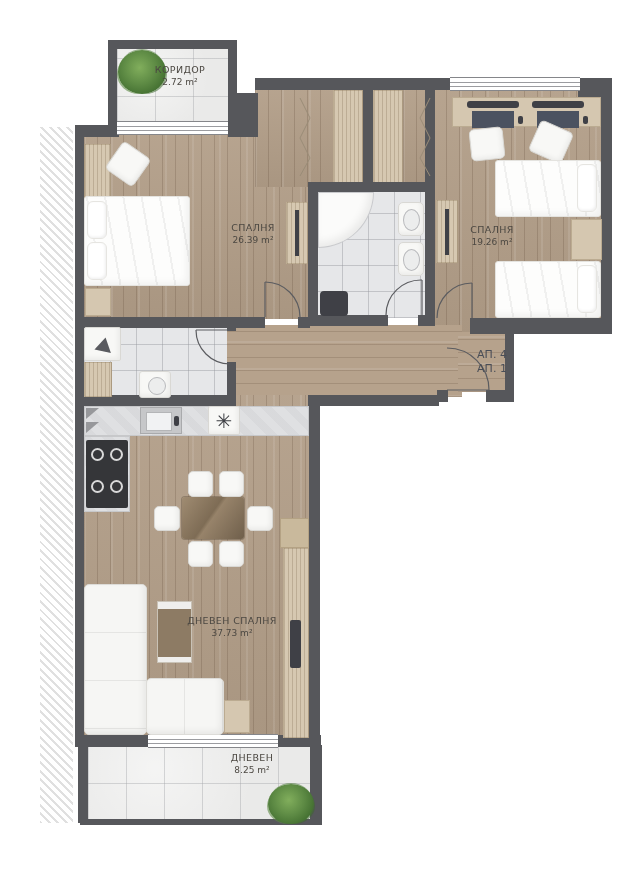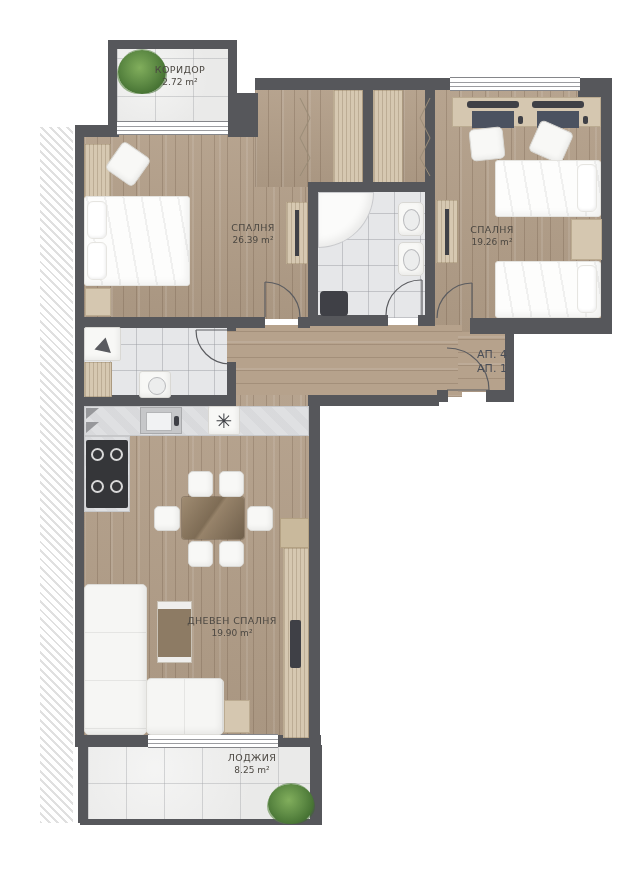--- a/index.html
+++ b/index.html
@@ -233,24 +233,24 @@
   <div class="abs label" style="left:203px;top:222px;width:100px">
     <div class="rn">СПАЛНЯ</div>
       <div class="ra">26.39 m²</div>
   </div>
   <div class="abs label" style="left:442px;top:224px;width:100px">
     <div class="rn">СПАЛНЯ</div>
       <div class="ra">19.26 m²</div>
   </div>
   <div class="abs label" style="left:172px;top:615px;width:120px">
     <div class="rn">ДНЕВЕН СПАЛНЯ</div>
-      <div class="ra">19.90 m²</div>
+      <div class="ra">37.73 m²</div>
   </div>
   <div class="abs label" style="left:202px;top:752px;width:100px">
-    <div class="rn">ЛОДЖИЯ</div>
+    <div class="rn">ДНЕВЕН</div>
       <div class="ra">8.25 m²</div>
   </div>
   <div class="abs apt" style="left:462px;top:348px;width:60px">
     <div>АП. 4</div>
       <div>АП. 1</div>
   </div>
 
 </div>
 
 </body></html>

